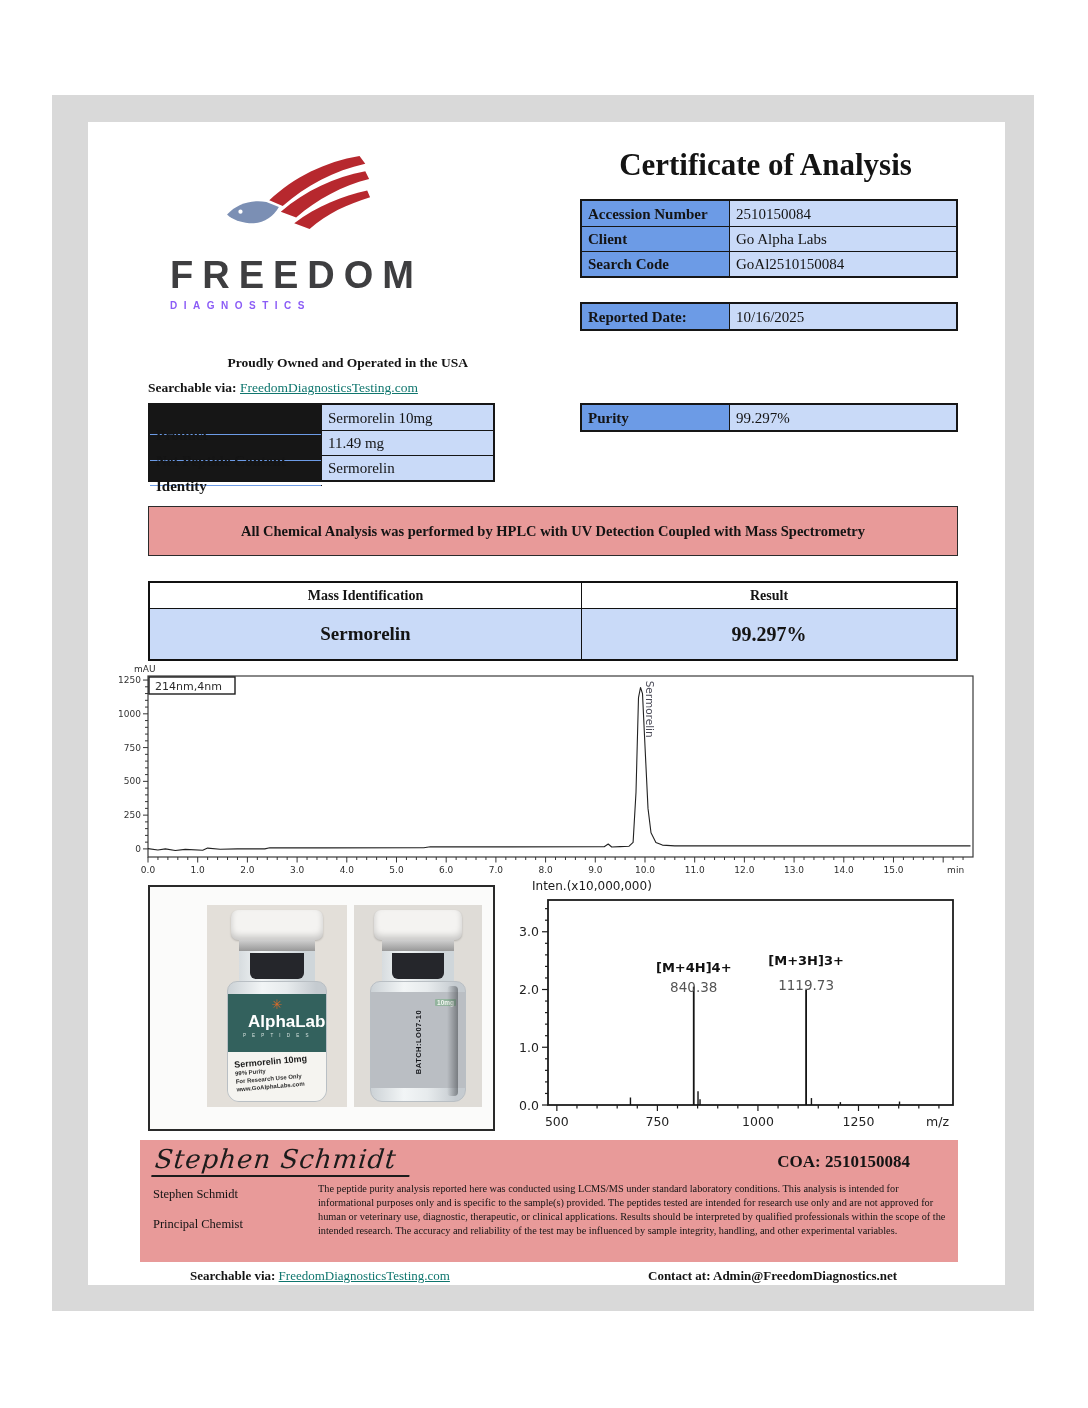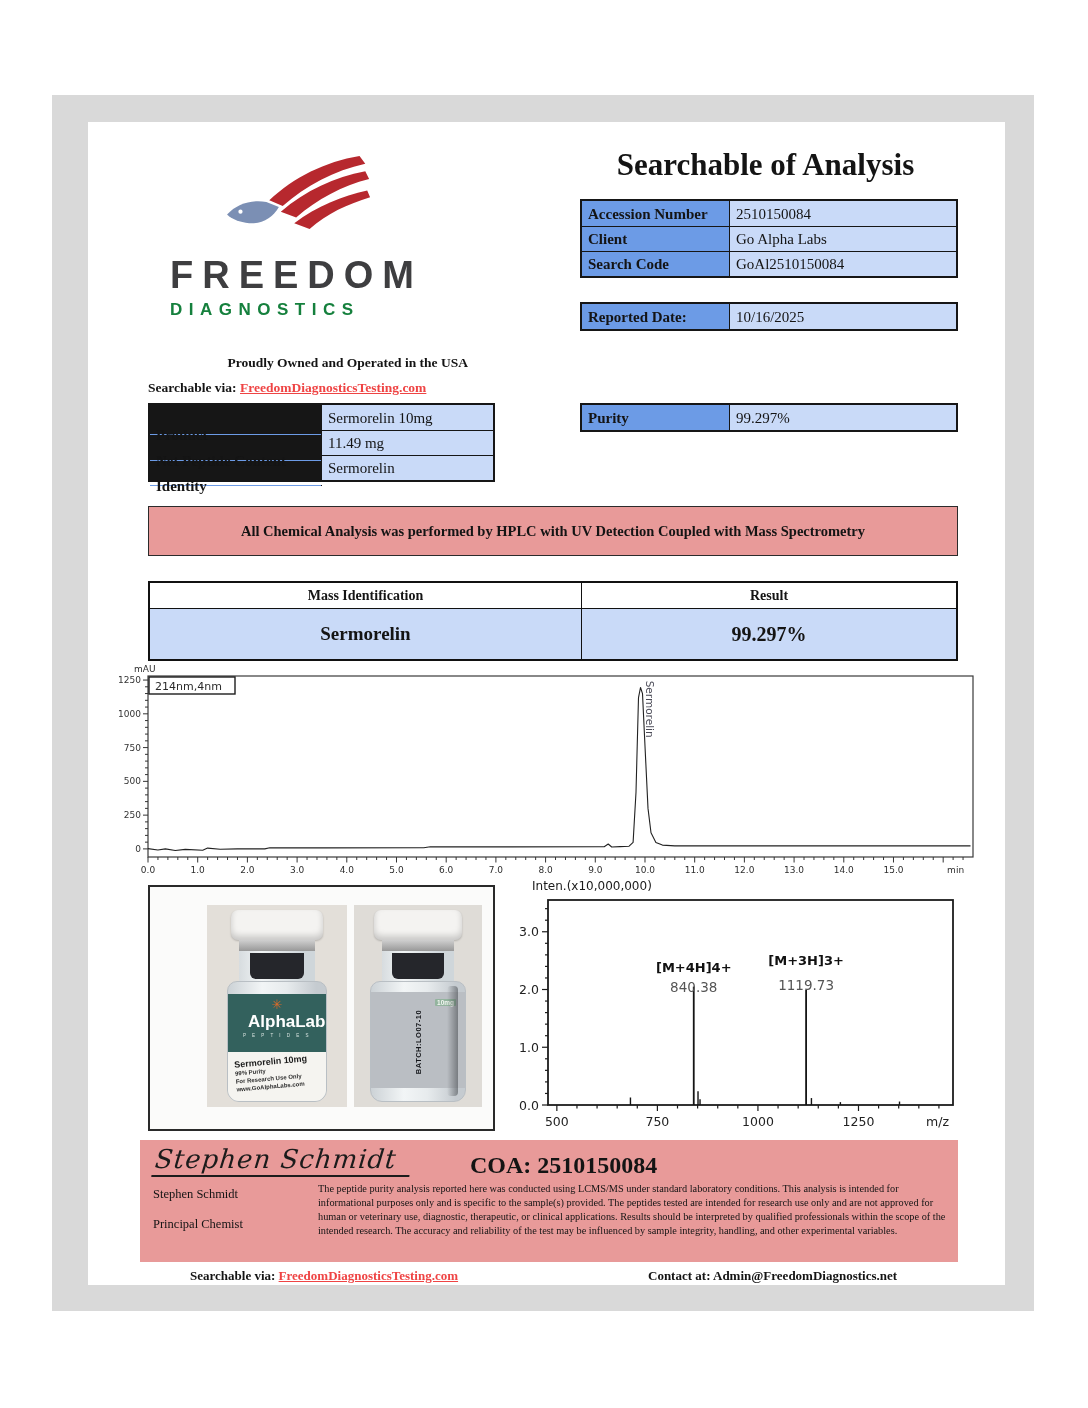--- a/index.html
+++ b/index.html
@@ -6,24 +6,24 @@
   * { margin:0; padding:0; box-sizing:border-box; }
   body { background:#ffffff; font-family:"Liberation Serif", serif; color:#141414; }
   .canvas { position:relative; width:1088px; height:1408px; background:#ffffff; overflow:hidden; }
   .backdrop { position:absolute; left:52px; top:95px; width:982px; height:1216px; background:#d9d9d9; }
   .page { position:absolute; left:88px; top:122px; width:917px; height:1163px; background:#ffffff; }
 
   
   .logo { position:absolute; left:82px; top:34px; width:260px; text-align:left; }
   .logo svg { display:block; margin:0 auto; }
   .brand { font-family:"Liberation Sans", sans-serif; font-weight:bold; font-size:38px; letter-spacing:9px; color:#3e3e40; margin-top:2px; margin-right:-9px; }
-  .brand-sub { font-family:"Liberation Sans", sans-serif; font-weight:bold; font-size:17px; letter-spacing:6.5px; color:#15803d; margin-top:3px; margin-right:-6.5px; }
+  .brand-sub { font-family:"Liberation Sans", sans-serif; font-weight:bold; font-size:10px; letter-spacing:6.5px; color:#8b5cf6; margin-top:3px; margin-right:-6.5px; }
   .tagline { position:absolute; left:60px; top:233px; width:320px; text-align:right; font-weight:bold; font-size:13.5px; }
   .searchable-top { position:absolute; left:60px; top:258px; font-weight:bold; font-size:13.5px; }
-  .link { color:#ef4444; text-decoration:underline; font-weight:bold; cursor:pointer; }
+  .link { color:#0f766e; text-decoration:underline; font-weight:normal; cursor:pointer; }
 
   
   .coa-title { position:absolute; left:470px; top:25px; width:415px; text-align:center; font-size:31px; font-weight:bold; }
 
   
   .kv-table { position:absolute; border:2px solid #161616; background:#161616; }
   .kv-row { display:flex; height:25px; }
   .kv-row + .kv-row { border-top:1.5px solid #161616; }
   .kv-label { background:#6c9be6; font-weight:bold; padding:1px 6px 0 6px; font-size:15px; border-right:1.5px solid #161616; display:flex; align-items:center; }
   .kv-value { background:#c9daf8; padding:1px 6px 0 6px; font-size:15px; flex:1; display:flex; align-items:center; }
@@ -75,21 +75,21 @@
   .lw-product { font-size:9px; font-weight:bold; color:#1c1c1c; }
   .lw-small { font-size:6px; font-weight:bold; color:#2e2e2e; line-height:8px; }
   .label-grey { position:absolute; left:0; right:0; top:10px; height:96px; background:#babec3; }
   .chip { position:absolute; top:7px; right:9px; background:#93b49e; color:#f3f7f2; font-family:"Liberation Sans", sans-serif; font-size:6.5px; font-weight:bold; padding:0 2px; border-radius:1px; }
   .batch { position:absolute; left:50%; top:52%; transform:translate(-50%,-50%) rotate(-90deg); font-family:"Liberation Sans", sans-serif; font-size:7.5px; font-weight:bold; color:#14161a; letter-spacing:.5px; white-space:nowrap; }
   .vshine { position:absolute; right:8%; top:76px; width:12%; height:110px; background:linear-gradient(90deg, rgba(40,44,48,0), rgba(40,44,48,.45)); border-radius:4px; }
 
   
   .sig-block { position:absolute; left:52px; top:1018px; width:818px; height:122px; background:#e89a99; }
   .sig-script { position:absolute; left:13px; top:4px; font-family:"DejaVu Serif", serif; font-style:italic; font-size:26px; letter-spacing:1px; color:#1b1b1b; transform:skewX(-6deg); border-bottom:2px solid #1c1c1c; padding:0 14px 1px 2px; }
-  .sig-coa { position:absolute; left:330px; top:12px; width:440px; text-align:left; font-size:24px; font-weight:bold; }
+  .sig-coa { position:absolute; left:330px; top:12px; width:440px; text-align:right; font-size:17px; font-weight:bold; }
   .sig-name { position:absolute; left:13px; top:47px; font-size:12.5px; }
   .sig-title { position:absolute; left:13px; top:77px; font-size:12.5px; }
   .sig-disclaimer { position:absolute; left:178px; top:42px; width:632px; font-size:10.3px; line-height:1.37; }
 
   
   .footer { position:absolute; left:0; top:1146px; width:917px; font-size:13px; font-weight:bold; }
   .footer-left { position:absolute; left:102px; }
   .footer-right { position:absolute; left:560px; }
 </style>
 </head>
@@ -109,21 +109,21 @@
       </svg>
       <div class="brand">FREEDOM</div>
       <div class="brand-sub">DIAGNOSTICS</div>
     </div>
     <div class="tagline">Proudly Owned and Operated in the USA</div>
     <div class="searchable-top">
       <span>Searchable via:</span>
       <a class="link">FreedomDiagnosticsTesting.com</a>
     </div>
 
-    <h1 class="coa-title">Searchable of Analysis</h1>
+    <h1 class="coa-title">Certificate of Analysis</h1>
 
     <div class="kv-table t-acc">
       <div class="kv-row">
         <div class="kv-label">Accession Number</div>
         <div class="kv-value">2510150084</div>
       </div>
       <div class="kv-row">
         <div class="kv-label">Client</div>
         <div class="kv-value">Go Alpha Labs</div>
       </div>

